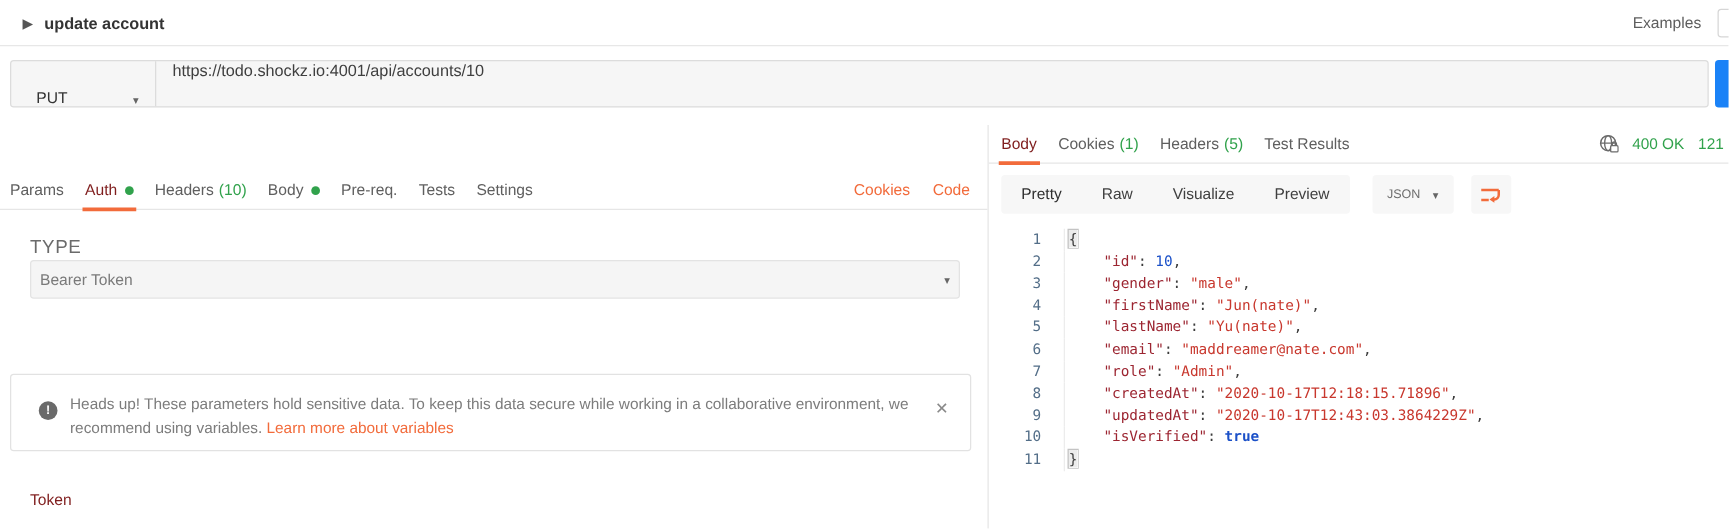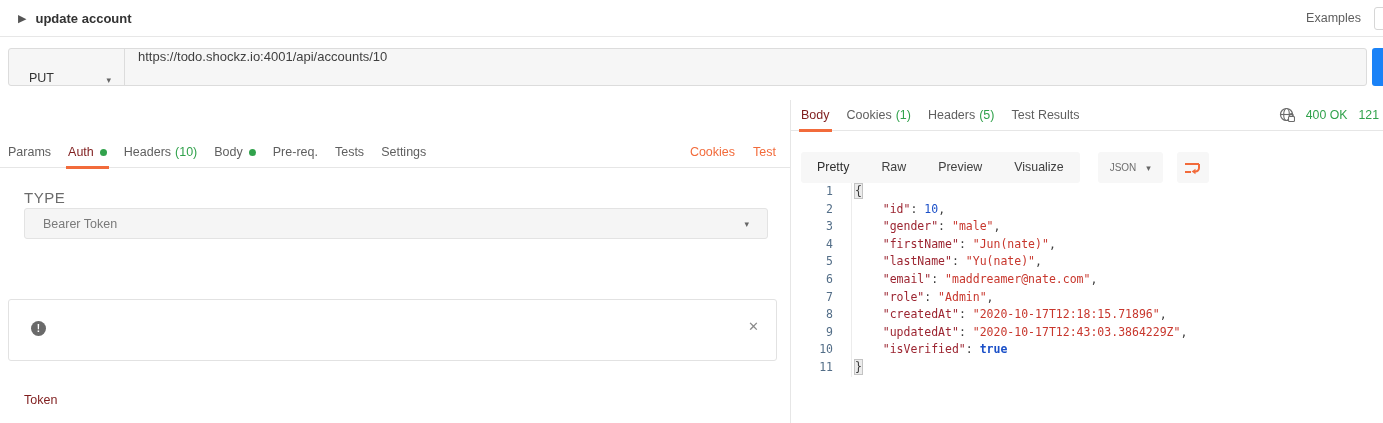--- a/index.html
+++ b/index.html
@@ -42,41 +42,41 @@
     height:3px; background:var(--accent); }
   .tab .count { color:var(--green); margin-left:4px; }
   .dot { width:7px; height:7px; border-radius:50%; background:var(--green); margin-left:6px; }
   .tabs-right { margin-left:auto; margin-right:14px; display:flex; gap:18px; }
   .link-orange { color:var(--accent); font-size:12.5px; cursor:pointer; text-decoration:none; }
   
   .type-label { position:absolute; left:24px; top:52px; font-size:15px; color:#6b6b6b;
     letter-spacing:.5px; }
   .type-select { position:absolute; left:24px; top:71px; width:744px; height:31px;
     background:#f5f5f5; border:1px solid #e3e3e3; border-radius:3px;
-    display:flex; align-items:center; padding:0 18px; cursor:pointer; }
+    display:flex; align-items:center; padding:0 7px; cursor:pointer; }
   .type-select .val { font-size:12.5px; color:#7a7a7a; }
   .type-select .dd-caret { margin-left:auto; }
   .auth-desc { position:absolute; left:24px; top:119px; font-size:12.3px; color:#7c7c7c; }
   .warn-box { position:absolute; left:8px; top:162px; width:769px; height:62px;
     border:1px solid #e2e2e2; border-radius:3px; background:#fff; }
   .warn-icon { position:absolute; left:22px; top:21px; width:15px; height:15px; border-radius:50%;
     background:#6a6a6a; color:#fff; font-size:10px; font-weight:700; text-align:center; line-height:15px; }
   .warn-text { position:absolute; left:47px; top:14px; width:676px; font-size:12.3px;
     color:#7c7c7c; line-height:19px; }
   .warn-close { position:absolute; right:17px; top:19px; font-size:13px; color:#8a8a8a; cursor:pointer; }
   .token-label { position:absolute; left:24px; top:256px; font-size:12.5px; color:#7f1d1d; }
   .token-input { position:absolute; left:262px; top:250px; width:501px; height:31px;
     background:#fbfbfb; border:1px solid #e3e3e3; border-radius:2px;
     display:flex; align-items:center; padding:0 10px; overflow:hidden; }
   .token-input .val { font-size:11.5px; color:#8f8f8f; white-space:nowrap; }
   
   .status { margin-left:auto; margin-right:4px; display:flex; align-items:center; gap:11px; }
   .status .st { font-size:12.3px; color:var(--green); white-space:nowrap; }
   .globe-icon { width:16px; height:16px; display:block; }
-  .toolbar { position:absolute; left:10px; top:52px; display:flex; align-items:flex-end; }
+  .toolbar { position:absolute; left:10px; top:40px; display:flex; align-items:flex-end; }
   .segmented { display:inline-flex; background:#f7f7f7; border-radius:3px; height:31px; }
   .mode { padding:0 16px; line-height:31px; font-size:12.4px; color:#404040; cursor:pointer; white-space:nowrap; }
   .mode.active { color:#2f2f2f; }
   .json-select { margin-left:18px; height:31px; background:#f7f7f7; border-radius:3px;
     display:flex; align-items:center; padding:0 12px; cursor:pointer; }
   .json-select .val { font-size:10px; color:#6e6e6e; margin-right:10px; }
   .wrap-btn { margin-left:14px; width:32px; height:31px; background:#f7f7f7; border-radius:3px;
     border:none; display:flex; align-items:center; justify-content:center; cursor:pointer; }
   .code { position:absolute; left:0; top:83px; width:560px;
     font-family:"DejaVu Sans Mono", monospace; font-size:11.5px; }
@@ -135,33 +135,37 @@
           <span>Pre-req.</span>
         </div>
       <div class="tab">
           <span>Tests</span>
         </div>
       <div class="tab">
           <span>Settings</span>
         </div>
       <div class="tabs-right">
         <span class="link-orange">Cookies</span>
-        <span class="link-orange">Test</span>
+        <span class="link-orange">Code</span>
       </div>
     </div>
 
     <div class="type-label">TYPE</div>
     <div class="type-select">
       <span class="val">Bearer Token</span>
       <span class="dd-caret">▾</span>
     </div>
 
 
     <div class="warn-box">
       <span class="warn-icon">!</span>
+      <div class="warn-text">
+        <span>Heads up! These parameters hold sensitive data. To keep this data secure while working in a collaborative environment, we recommend using variables.</span>
+        <span class="link-orange" style="font-size:12.3px">Learn more about variables</span>
+      </div>
       <span class="warn-close">✕</span>
     </div>
 
     <div class="token-label">Token</div>
   </div>
 
   <div class="panel-right">
     <div class="tabs">
       <div class="tab active">
           <span>Body</span>
@@ -187,22 +191,22 @@
         </svg>
         <span class="st">400 OK</span>
         <span class="st">121</span>
       </div>
     </div>
 
     <div class="toolbar">
       <div class="segmented">
         <span class="mode active">Pretty</span>
         <span class="mode">Raw</span>
+        <span class="mode">Visualize</span>
         <span class="mode">Preview</span>
-        <span class="mode">Visualize</span>
       </div>
       <div class="json-select">
         <span class="val">JSON</span>
         <span class="dd-caret">▾</span>
       </div>
       <button class="wrap-btn">
         <svg width="17" height="14" viewBox="0 0 17 14">
           <line x1="1" y1="3" x2="15" y2="3" stroke="#f26b3b" stroke-width="2"></line>
           <line x1="1" y1="11" x2="7" y2="11" stroke="#f26b3b" stroke-width="2"></line>
           <path d="M15 3 v4 a3.5 3.5 0 0 1 -3.5 3.5 h-1" fill="none" stroke="#f26b3b" stroke-width="2"></path>

